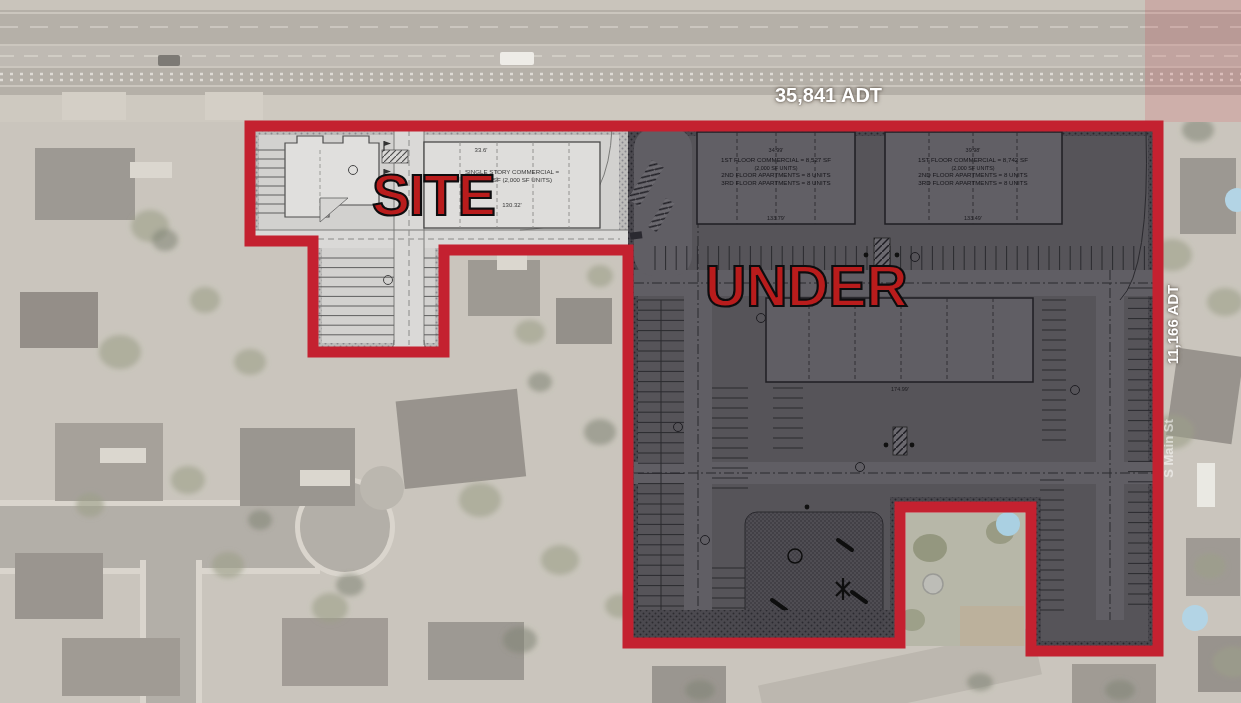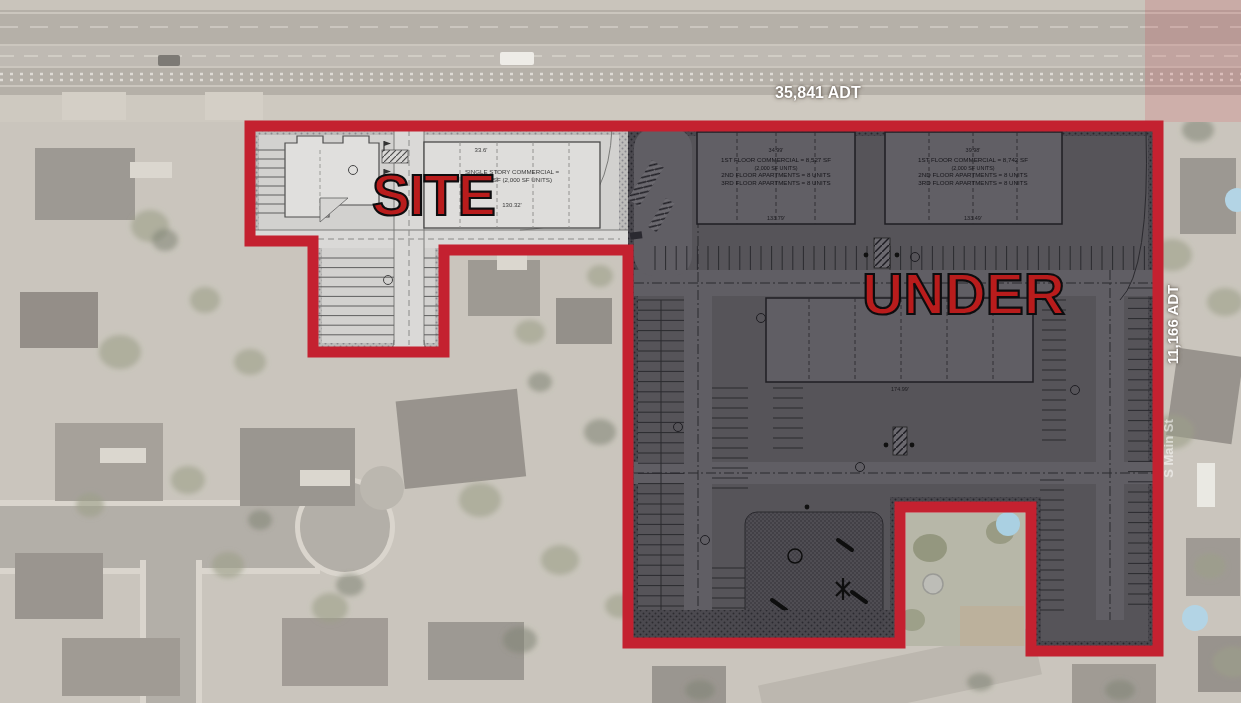--- a/index.html
+++ b/index.html
@@ -2,22 +2,22 @@
 <html><head>
 <meta charset="utf-8">
 <style>
   html,body{margin:0;padding:0;background:#1c1c1e;}
   .stage{position:relative;width:1241px;height:703px;overflow:hidden;
          font-family:"Liberation Sans","DejaVu Sans",sans-serif;background:#c5c0b6;}
   .stage svg{position:absolute;left:0;top:0;}
   .big-label{position:absolute;color:#b91c1c;font-weight:bold;
              -webkit-text-stroke:2.2px #0d0d0f;letter-spacing:-1px;line-height:1;}
   #site-label{left:372px;top:167px;font-size:57px;}
-  #uc-label{left:705px;top:268px;width:360px;text-align:right;font-size:57px;line-height:53px;letter-spacing:0px;}
-  .adt{position:absolute;color:#ffffff;font-weight:bold;font-size:16px;
+  #uc-label{left:705px;top:260px;width:360px;text-align:left;font-size:57px;line-height:53px;letter-spacing:0px;}
+  .adt{position:absolute;color:#ffffff;font-weight:bold;font-size:20px;
        text-shadow:0 0 4px rgba(90,80,70,.9),0 0 2px rgba(90,80,70,.9);text-align:right;}
   #adt-top{left:775px;top:84px;}
   .v-label{position:absolute;width:140px;text-align:center;transform:rotate(-90deg);}
   #adt-right{left:1102px;top:316px;font-size:15px;}
   #street-right{left:1098px;top:441px;font-size:13px;font-weight:bold;
                 color:rgba(255,255,255,.55);text-shadow:none;}
   text{font-family:"Liberation Sans","DejaVu Sans",sans-serif;}
 </style>
 </head>
 <body>

